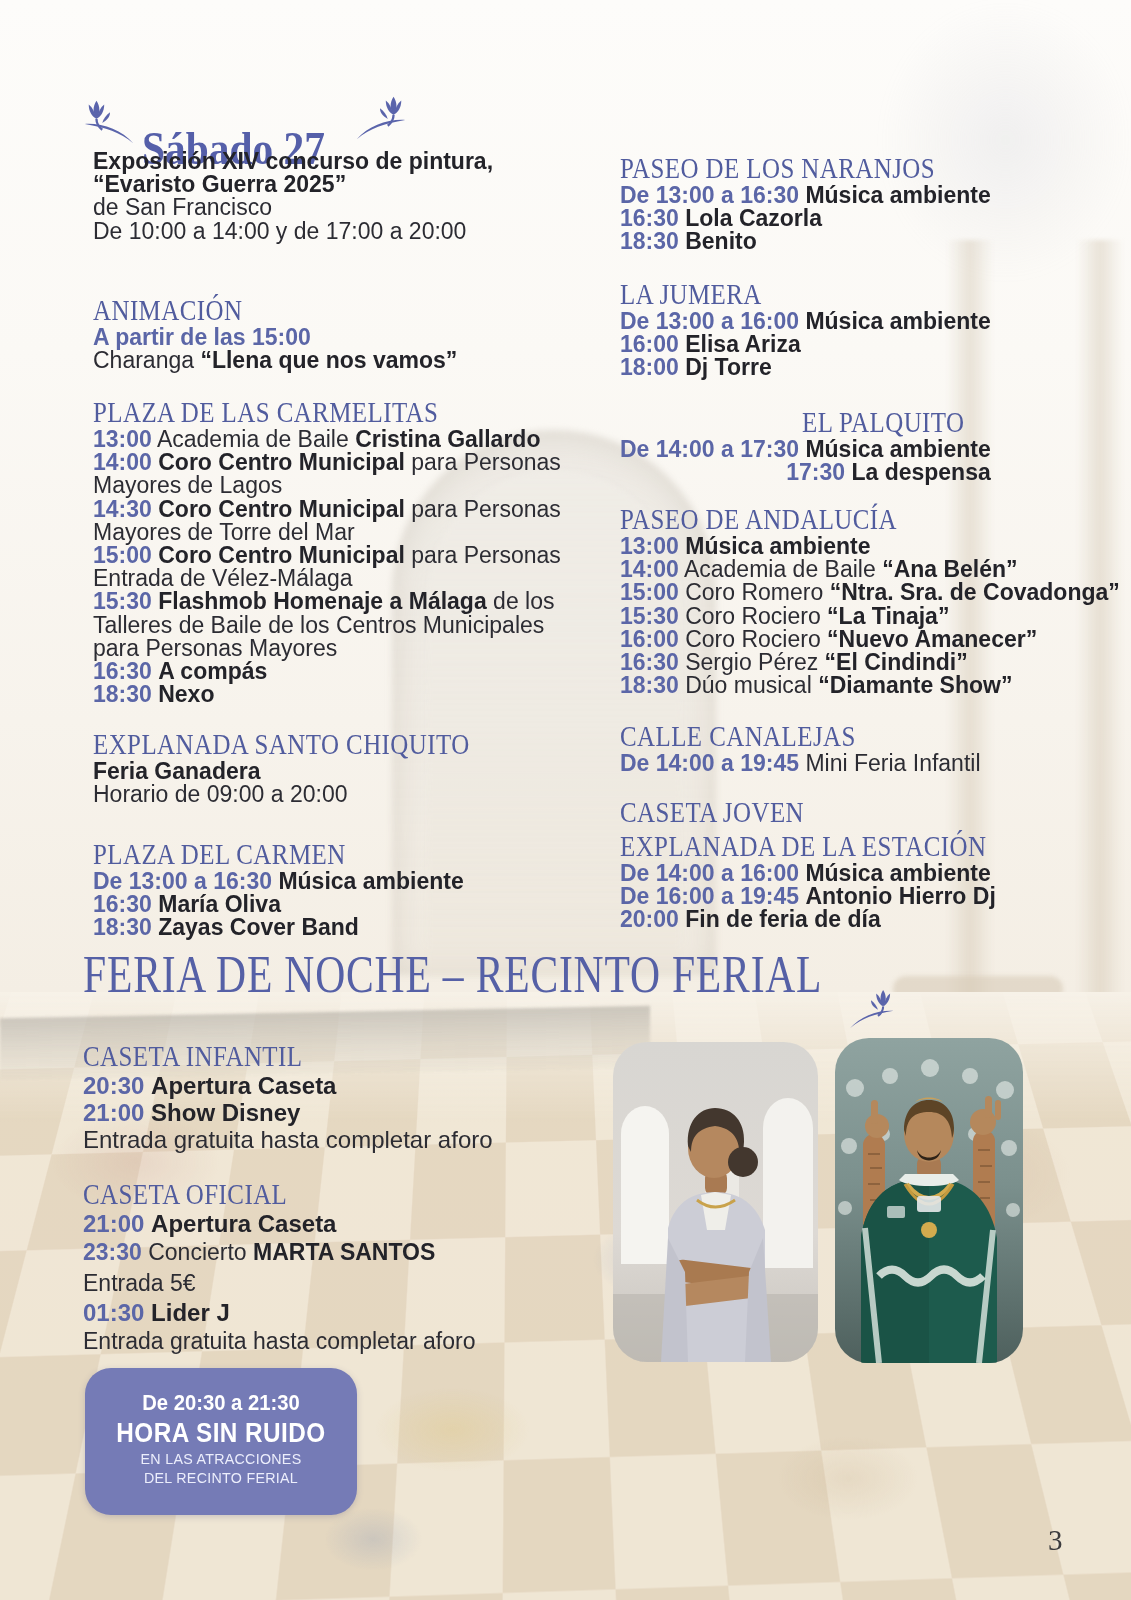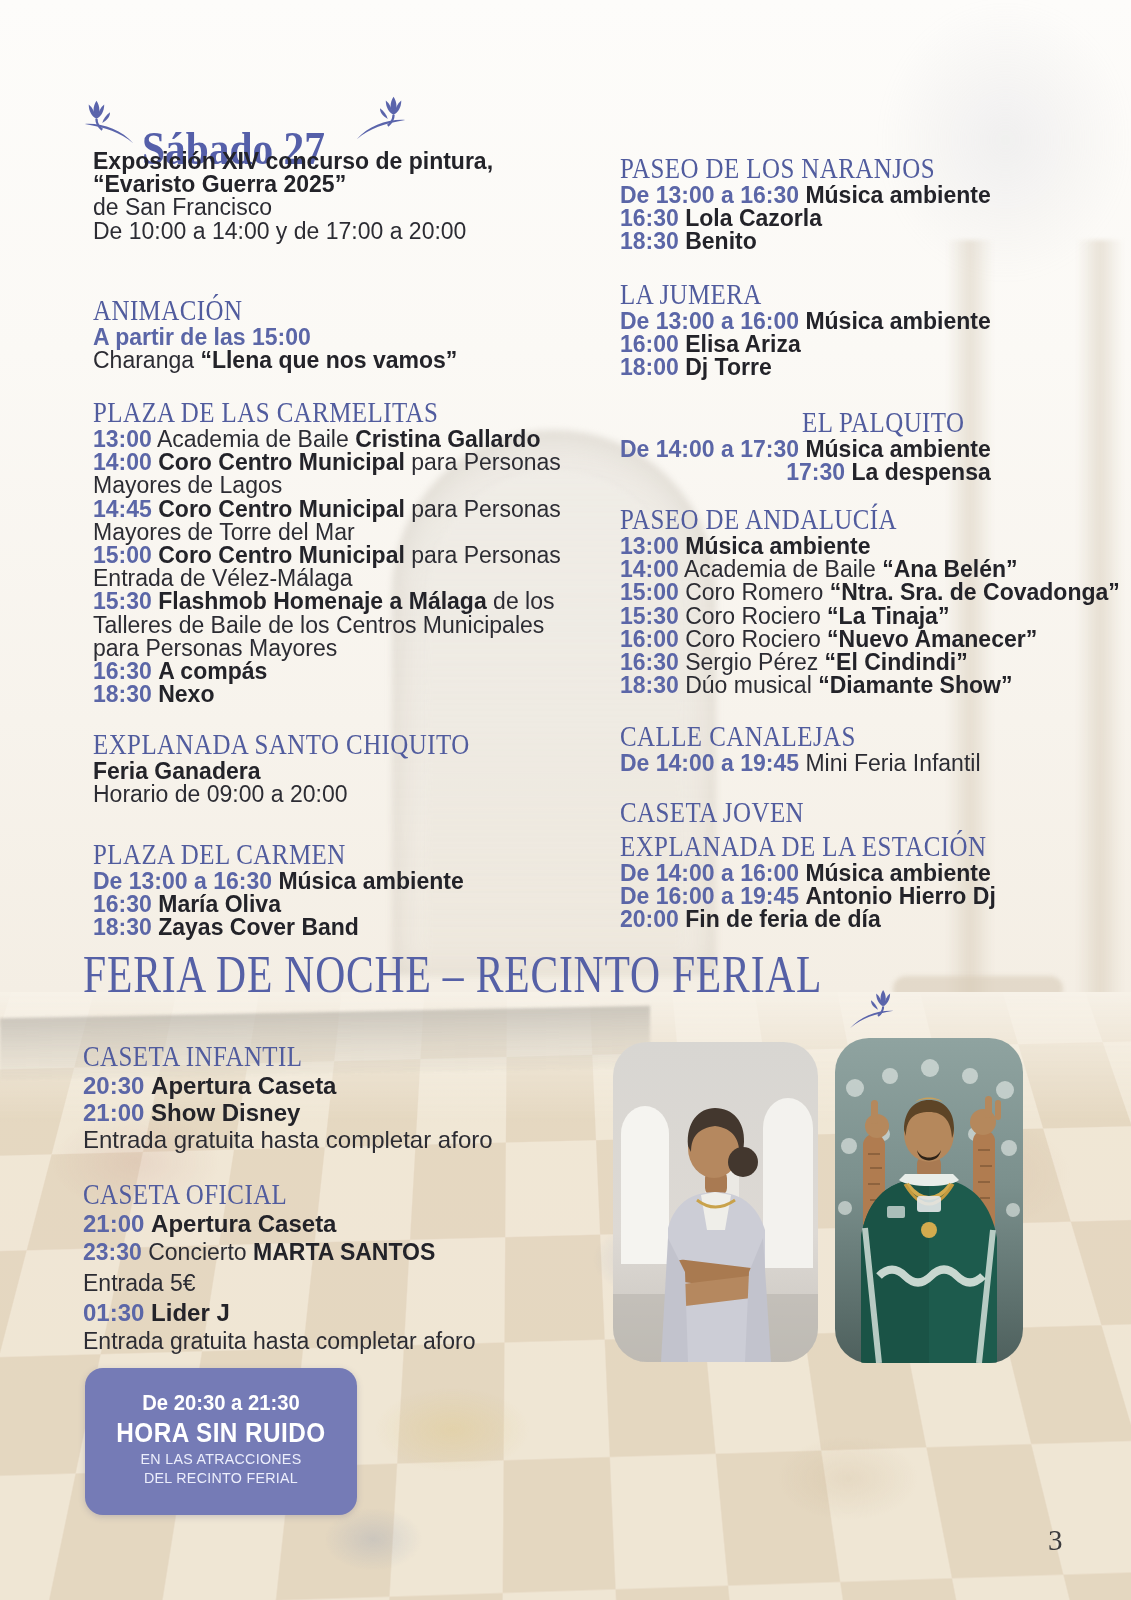--- a/index.html
+++ b/index.html
@@ -60,21 +60,21 @@
 
   .night-heading{position:absolute;left:83px;top:945px;font-family:"Liberation Serif",serif;
       font-weight:400;font-size:52px;line-height:60px;letter-spacing:1px;color:#5560a6;
       white-space:nowrap;display:inline-block;transform:scaleX(.8);transform-origin:0 50%;margin:0;}
   .night-flourish{position:absolute;left:845px;top:986px;width:52px;height:46px;}
 
   .md{font-size:24px;line-height:27px;}
   .lg{font-size:23px;line-height:31px;}
 
   
-  .quiet-box{position:absolute;left:85px;top:1368px;width:272px;height:147px;border-radius:18px;
+  .quiet-box{position:absolute;left:85px;top:1368px;width:272px;height:147px;border-radius:26px;
       background:#757bb6;color:#fff;text-align:center;box-shadow:0 2px 6px rgba(90,90,130,.25);}
   .qb-range{margin:22px 0 2px;font-size:22px;font-weight:700;display:block;
       transform:scaleX(.92);}
   .qb-title{margin:0;font-size:27px;font-weight:700;letter-spacing:.5px;display:block;
       transform:scaleX(.9);}
   .qb-sub{margin:0;font-size:15px;line-height:19px;font-weight:400;color:#eceefc;
       letter-spacing:.3px;display:block;transform:scaleX(.95);}
 
   
   .photo{position:absolute;border-radius:34px;overflow:hidden;}
@@ -135,21 +135,21 @@
     <h2 class="serif-h">ANIMACIÓN</h2>
     <p class="line"><span class="p-t">A partir de las 15:00</span></p>
     <p class="line"><span class="p-r">Charanga </span><span class="p-b">“Llena que nos vamos”</span></p>
   </section>
 
   <section class="sec" style="left:93px;top:396px;">
     <h2 class="serif-h">PLAZA DE LAS CARMELITAS</h2>
     <p class="line"><span class="p-t">13:00</span><span class="p-r"> Academia de Baile </span><span class="p-b">Cristina Gallardo</span></p>
     <p class="line"><span class="p-t">14:00</span><span class="p-r"> </span><span class="p-b">Coro Centro Municipal</span><span class="p-r"> para Personas</span></p>
     <p class="line"><span class="p-r">Mayores de Lagos</span></p>
-    <p class="line"><span class="p-t">14:45</span><span class="p-r"> </span><span class="p-b">Coro Centro Municipal</span><span class="p-r"> para Personas</span></p>
+    <p class="line"><span class="p-t">14:30</span><span class="p-r"> </span><span class="p-b">Coro Centro Municipal</span><span class="p-r"> para Personas</span></p>
     <p class="line"><span class="p-r">Mayores de Torre del Mar</span></p>
     <p class="line"><span class="p-t">15:00</span><span class="p-r"> </span><span class="p-b">Coro Centro Municipal</span><span class="p-r"> para Personas</span></p>
     <p class="line"><span class="p-r">Entrada de Vélez-Málaga</span></p>
     <p class="line"><span class="p-t">15:30</span><span class="p-r"> </span><span class="p-b">Flashmob Homenaje a Málaga</span><span class="p-r"> de los</span></p>
     <p class="line"><span class="p-r">Talleres de Baile de los Centros Municipales</span></p>
     <p class="line"><span class="p-r">para Personas Mayores</span></p>
     <p class="line"><span class="p-t">16:30</span><span class="p-r"> </span><span class="p-b">A compás</span></p>
     <p class="line"><span class="p-t">18:30</span><span class="p-r"> </span><span class="p-b">Nexo</span></p>
   </section>
 

